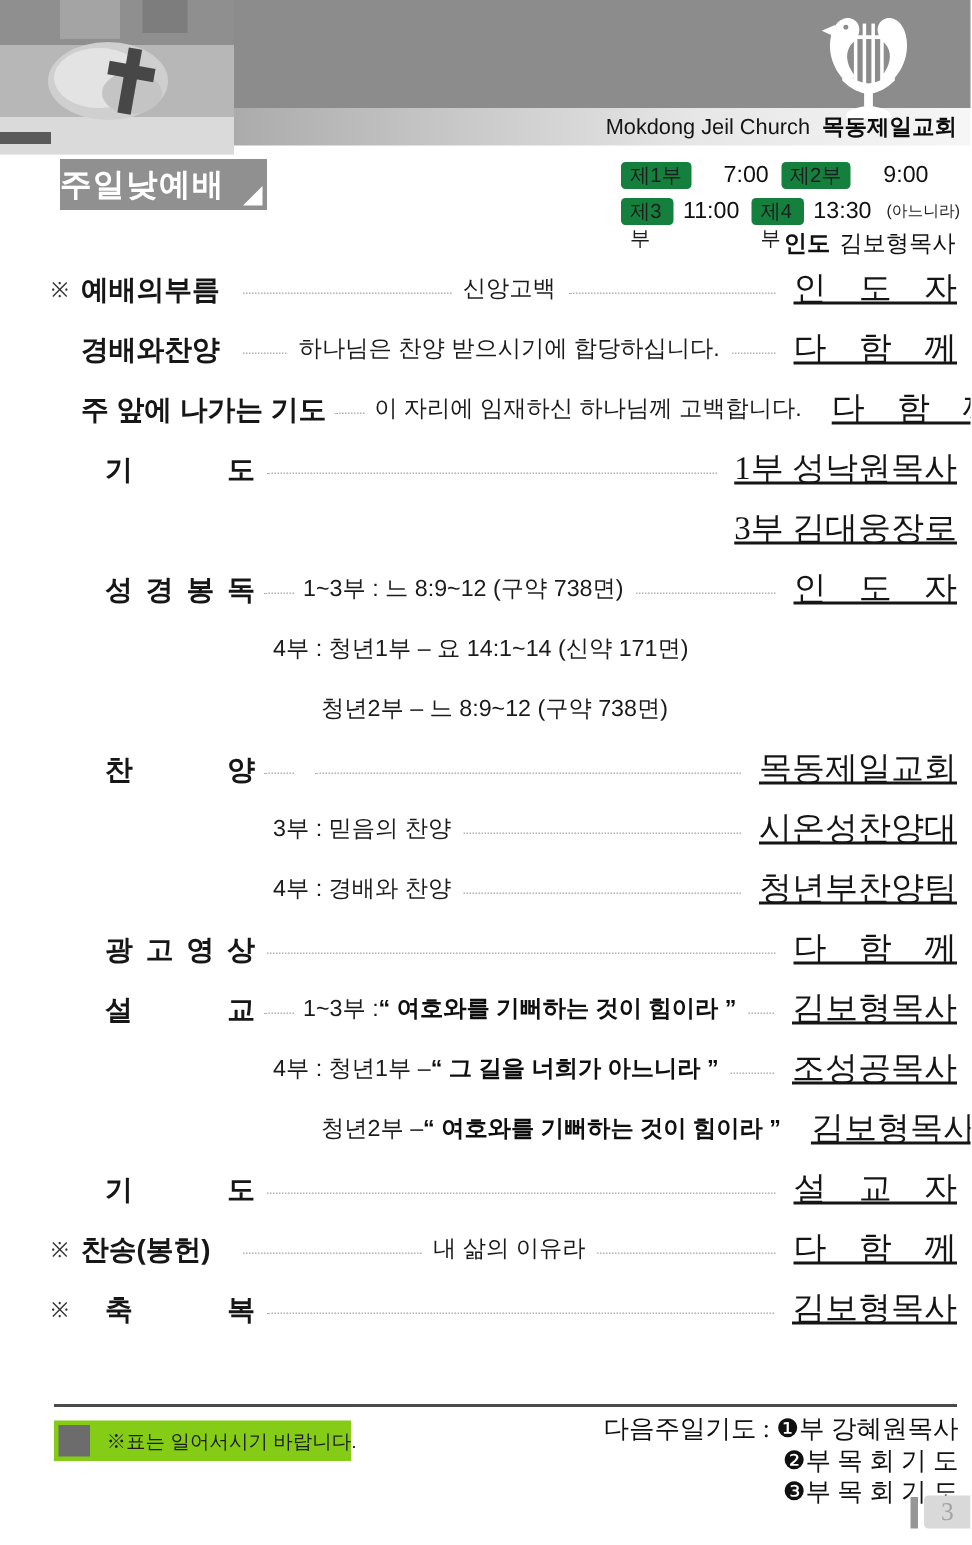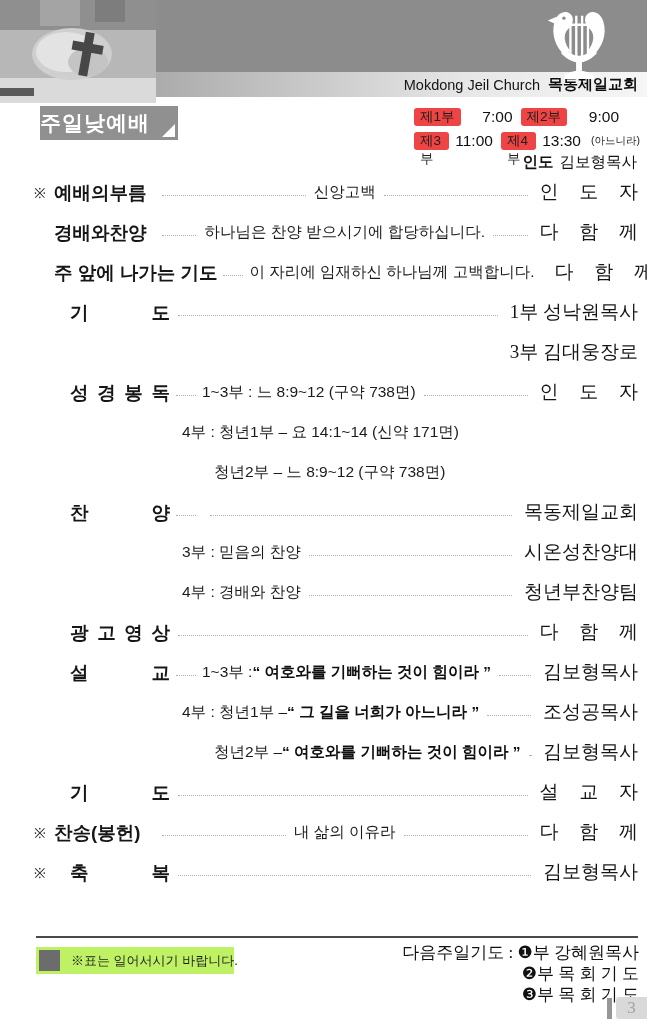--- a/index.html
+++ b/index.html
@@ -17,21 +17,21 @@
   .logo{position:absolute;left:546px;top:5px;}
 
   .title-box{position:absolute;left:40px;top:106px;width:138px;height:34px;background:#909090;
              display:flex;align-items:center;box-sizing:border-box;}
   .title-box .t{color:#fff;font-weight:bold;font-size:21px;letter-spacing:1px;}
   .title-box .fold{position:absolute;right:3px;bottom:3px;width:0;height:0;
                    border-bottom:13px solid #fff;border-left:13px solid transparent;}
 
   .services{position:absolute;left:414px;top:106px;width:226px;font-size:15.5px;}
   .svc-line{display:flex;align-items:center;height:22px;margin-bottom:2px;}
-  .svc-badge{background:#ef4444;color:#1d1d1d;font-size:13.5px;padding:0 6px;height:18px;line-height:18px;
+  .svc-badge{background:#15803d;color:#1d1d1d;font-size:13.5px;padding:0 6px;height:18px;line-height:18px;
              border-radius:3px;margin-right:6px;}
   .svc-time{width:46px;text-align:right;margin-right:8px;color:#111;}
   .svc-note{font-size:10.5px;color:#222;margin-left:2px;white-space:nowrap;}
 
   .leader-line-top{position:absolute;right:10px;top:152px;font-size:15.5px;color:#111;}
   .leader-line-top b{margin-right:6px;}
 
   
   .order{position:absolute;left:34px;top:172px;width:604px;}
   .row{display:flex;align-items:center;height:40px;white-space:nowrap;}
@@ -41,26 +41,26 @@
   .label.wide{flex:0 0 auto;width:auto;}
   .indent1{flex:0 0 148px;}
   .indent2{flex:0 0 180px;}
   .pre{font-size:15.5px;color:#1b1b1b;}
   .strongtxt{font-size:15.5px;font-weight:bold;color:#0f0f0f;}
   .mid{font-size:15.5px;color:#1b1b1b;}
   .leader{border-bottom:1px dotted #b0b0b0;height:1px;align-self:center;transform:translateY(3px);}
   .leader.flex{flex:1 1 auto;margin:0 8px;}
   .leader.dash{flex:0 0 20px;margin:0 6px;}
   .spacer-flex{flex:1 1 auto;}
-  .right{font-family:"Liberation Serif",serif;font-size:19px;color:#151515;margin-left:4px;}
+  .right{font-family:"Liberation Serif",serif;font-size:22px;color:#151515;margin-left:4px;text-decoration:underline;}
   .right.spread{word-spacing:16px;}
 
   
   .divider{position:absolute;left:36px;top:936px;width:602px;border-top:2px solid #4a4a4a;}
-  .note-box{position:absolute;left:36px;top:947px;width:198px;height:27px;background:#bef264;
+  .note-box{position:absolute;left:36px;top:947px;width:198px;height:27px;background:#84cc16;
             display:flex;align-items:center;}
   .note-square{width:21px;height:21px;background:#6c6c6c;margin-left:3px;flex:0 0 21px;}
   .note-text{font-size:13px;color:#1d1d1d;margin-left:11px;white-space:nowrap;}
   .nextweek{position:absolute;right:8px;top:942px;text-align:right;
             font-family:"Liberation Serif",serif;font-size:17px;line-height:21px;color:#101010;}
   .nextweek .ln{white-space:pre;}
   .page-tab{position:absolute;right:0;top:997px;display:flex;align-items:center;}
   .page-bar{width:5px;height:21px;background:#969696;margin-right:4px;}
   .page-box{width:31px;height:22px;background:#d9d9d9;border-radius:3px 0 0 3px;
             font-family:"Liberation Serif",serif;font-size:17px;color:#a3a3a3;

